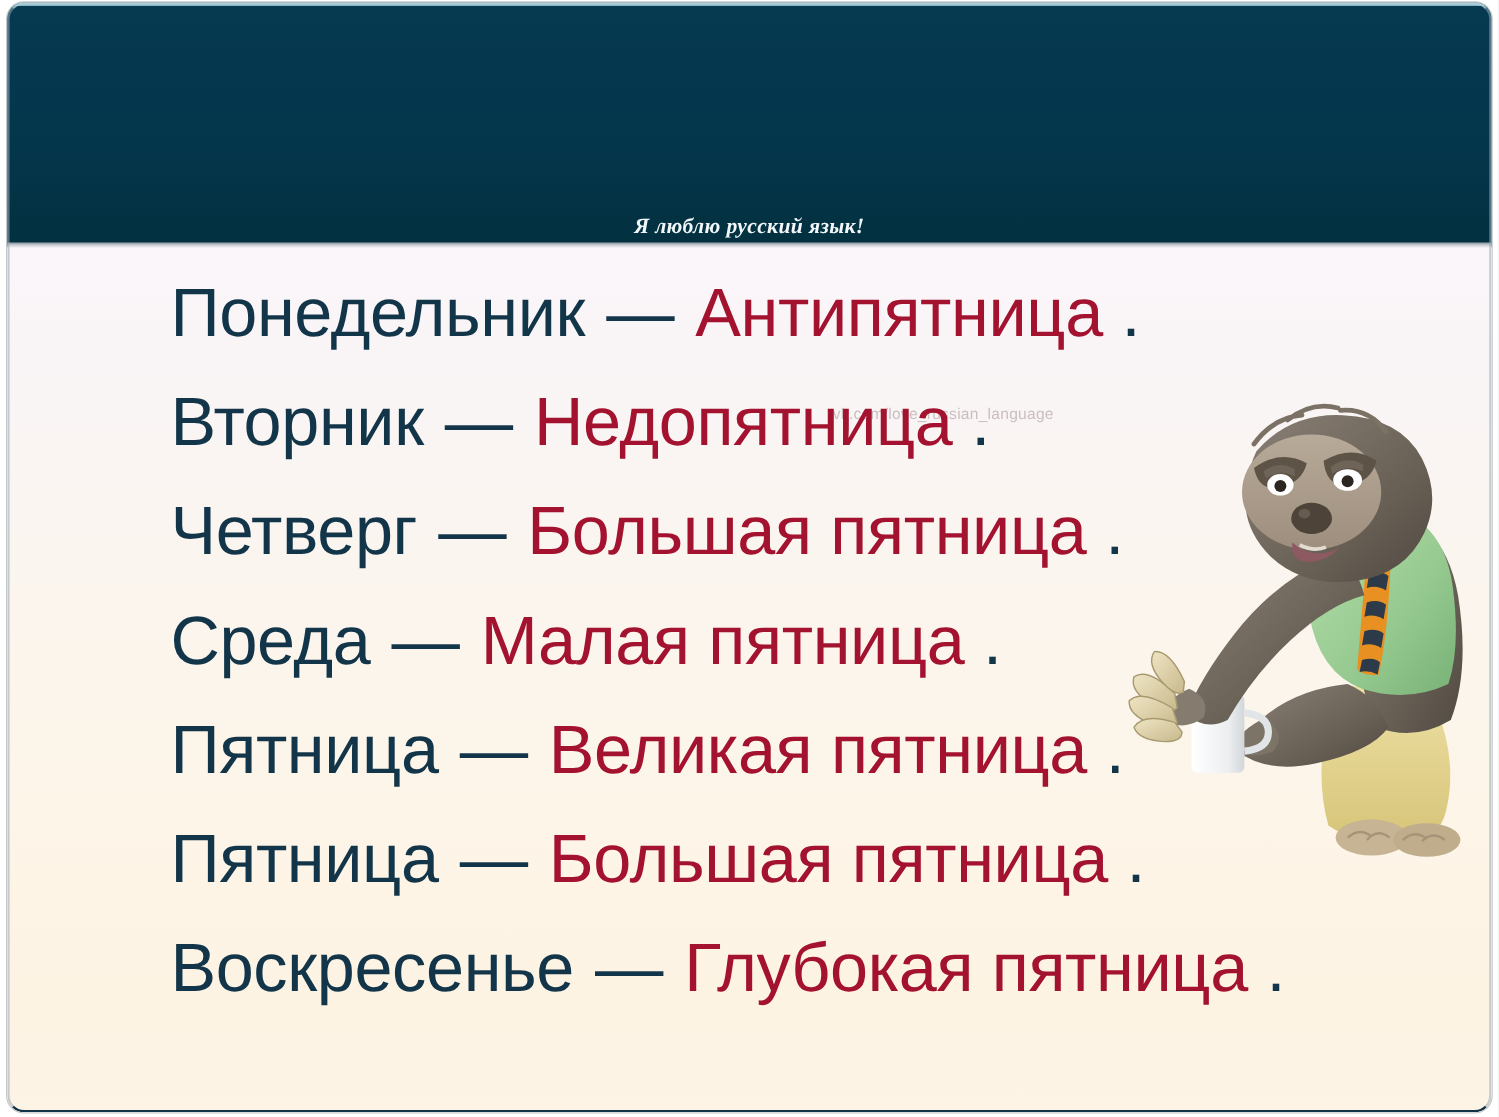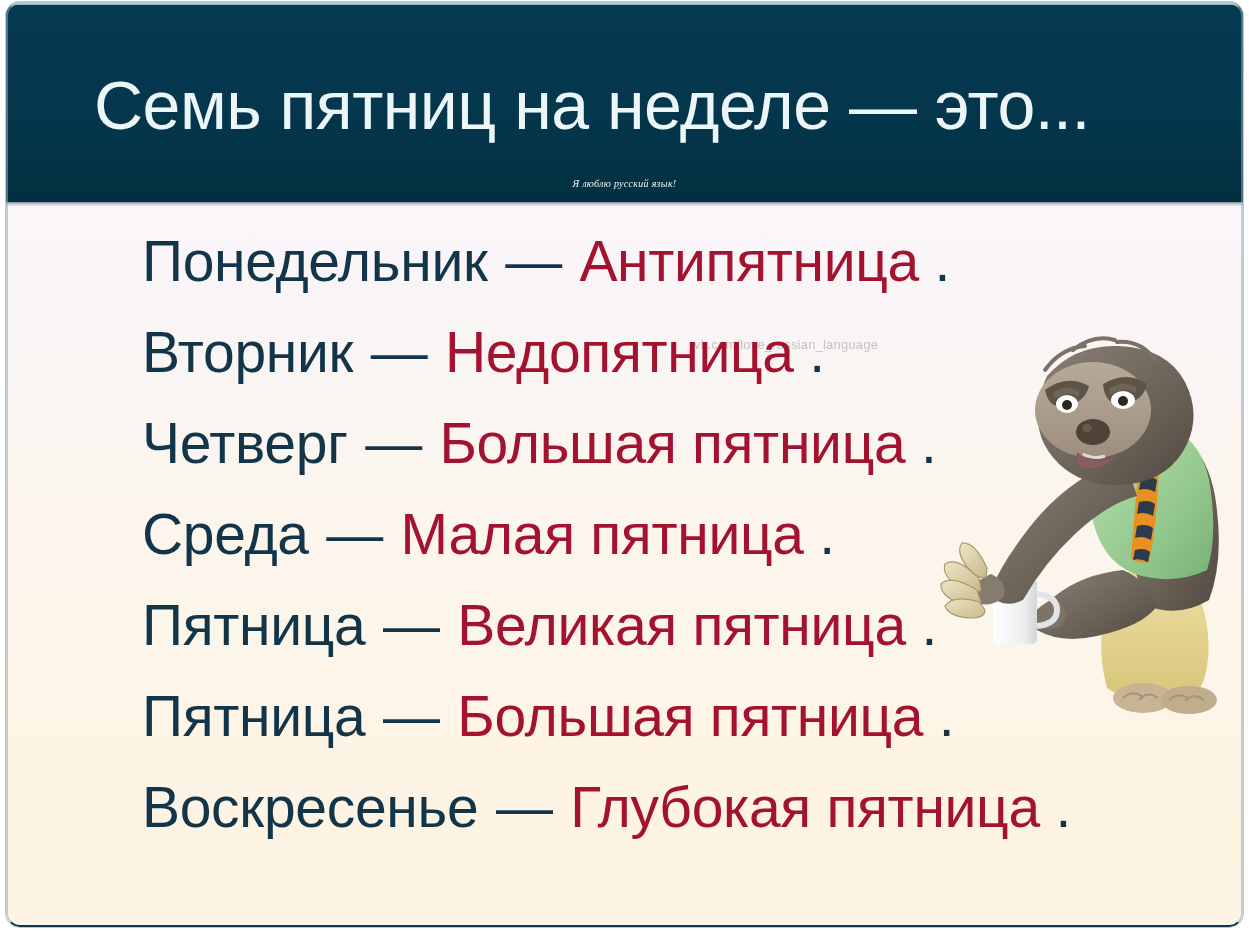--- a/index.html
+++ b/index.html
@@ -52,22 +52,22 @@
     font-weight:400;
     letter-spacing:-0.5px;
     color:#ecf6f9;
     white-space:nowrap;
   }
   .subtitle{
     position:absolute;left:0;top:176px;width:100%;
     text-align:center;
     font-family:"Liberation Serif","DejaVu Serif",serif;
     font-style:italic;
-    font-weight:400;
-    font-size:10px;
+    font-weight:700;
+    font-size:18px;
     letter-spacing:.3px;
     color:#f2f7f9;
   }
 
   
   .body{
     position:absolute;left:0;top:204px;width:100%;height:721px;
     background:linear-gradient(180deg,
         #faf6fa 0%,
         #f9f5f6 14%,
@@ -111,21 +111,20 @@
     pointer-events:none;
   }
 </style>
 </head>
 <body>
 
 <div class="card">
 
   <div class="header">
     <div class="header-topline"></div>
-    <div class="title">Семь пятниц на неделе — это...</div>
     <div class="subtitle">Я люблю русский язык!</div>
     <div class="header-bottomline"></div>
   </div>
 
   <div class="body">
 
     <div class="watermark">vk.com/love_russian_language</div>
 
     <div class="lines">
 

